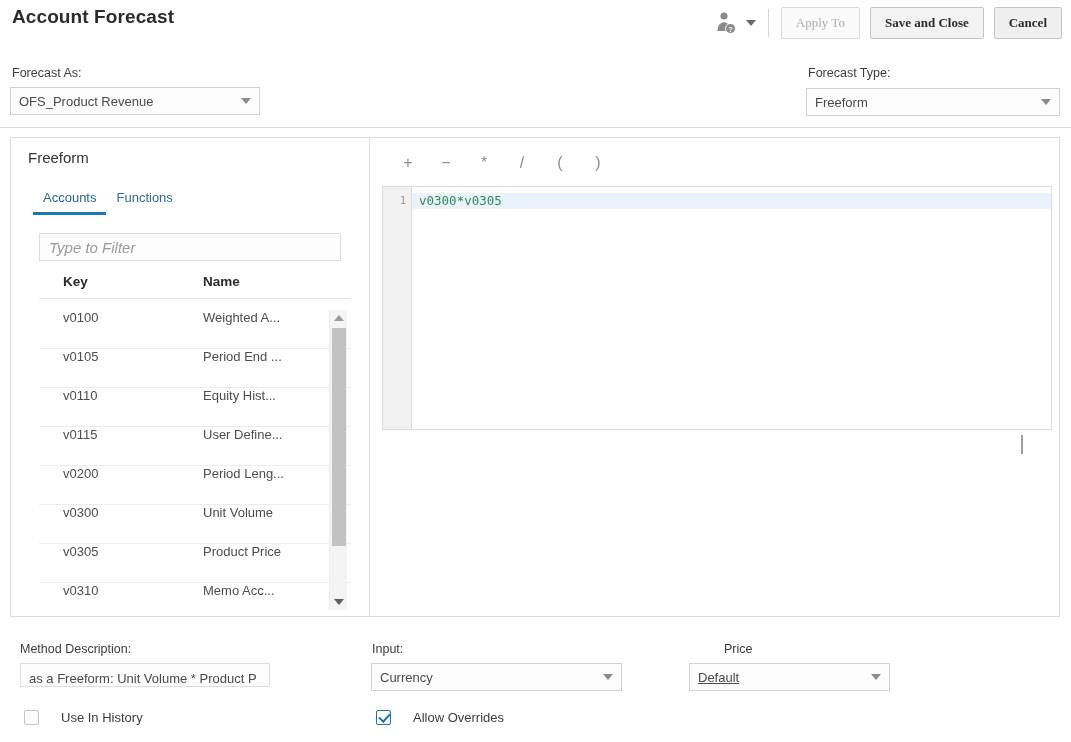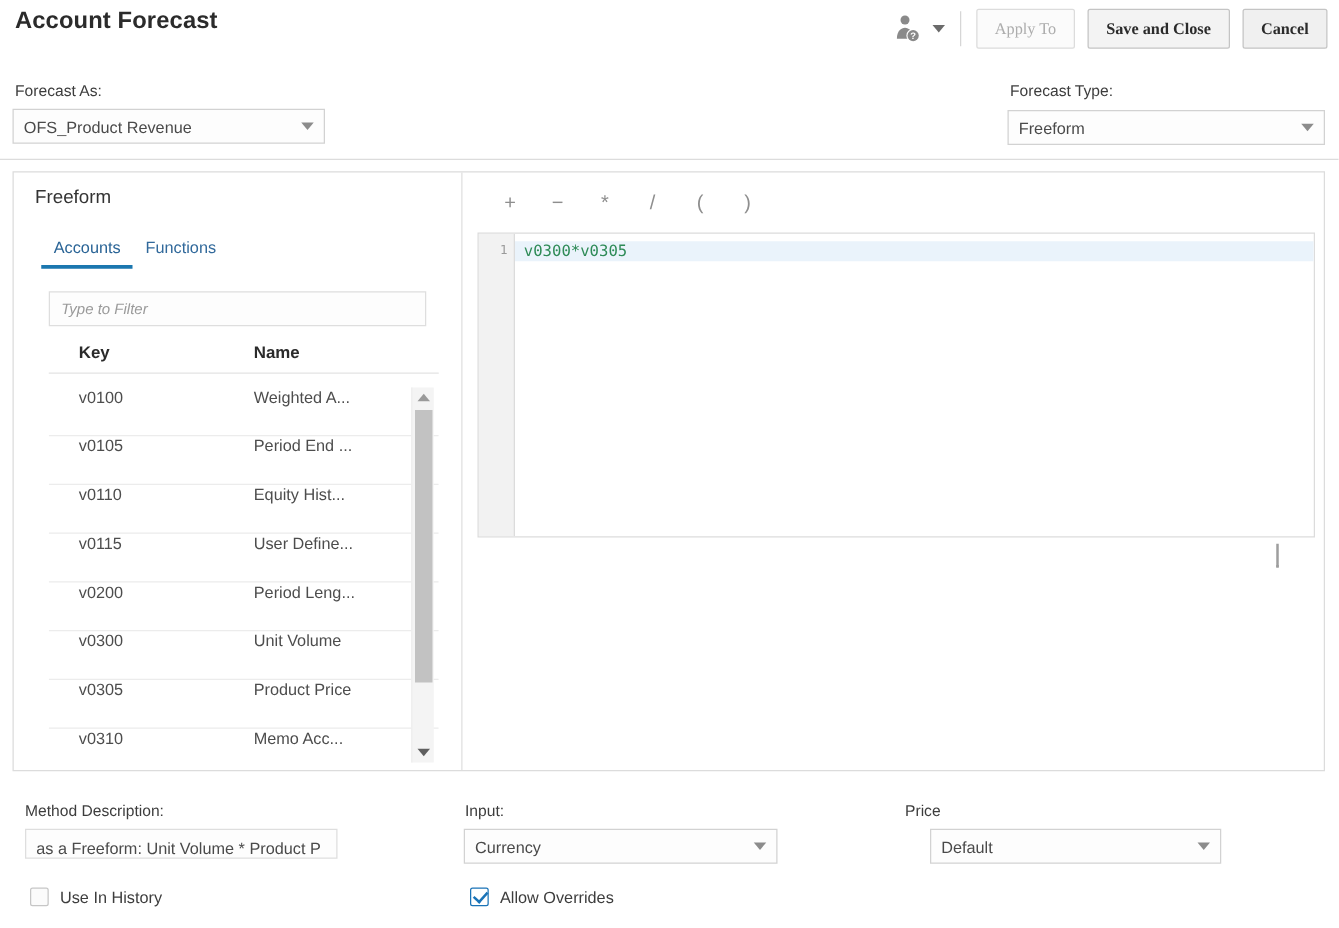--- a/index.html
+++ b/index.html
@@ -95,21 +95,21 @@
     font-size: 13px; color: #31699b; padding: 0 10px 7px 10px;
     cursor: pointer;
   }
   .tab.active { color: #2a6496; border-bottom: 3px solid #1b77af; }
 
   .filter-input {
     position: absolute; left: 28px; top: 95px;
     width: 302px; height: 28px;
     border: 1px solid #dedede; background: #fdfdfd;
     display: flex; align-items: center; padding: 0 9px;
-    font-size: 12px; font-style: italic; color: #9a9a9a;
+    font-size: 15px; font-style: italic; color: #9a9a9a;
   }
 
   
   .tbl-head {
     position: absolute; left: 28px; top: 136px; width: 312px;
     display: flex; border-bottom: 1px solid #e3e3e3;
     padding-bottom: 9px;
   }
   .th { font-size: 13.5px; font-weight: bold; color: #2b2b2b; }
   .th.key { width: 162px; padding-left: 24px; }
@@ -208,21 +208,21 @@
 
   
   .text-input {
     position: absolute; height: 24px;
     border: 1px solid #dedede; background: #fdfdfd;
     display: flex; align-items: flex-end; padding: 0 8px;
     font-size: 13px; color: #4a4a4a; overflow: hidden;
     white-space: nowrap;
   }
   .checkbox-wrap {
-    position: absolute; display: flex; align-items: center; gap: 9px;
+    position: absolute; display: flex; align-items: center; gap: 22px;
     cursor: pointer;
   }
   .cb {
     width: 15px; height: 15px; border: 1px solid #c6c6c6;
     background: #fbfbfb; border-radius: 2px; flex: none;
     position: relative;
   }
   .cb.checked { border-color: #1a73b7; background: #ffffff; }
   .cb.checked::after {
     content: ""; position: absolute;
@@ -363,21 +363,21 @@
     <span>as a Freeform:  Unit Volume * Product P</span>
   </div>
 
   <div class="field-label" style="left:372px; top:642px;">Input:</div>
   <div class="select-box" style="left:371px; top:663px; width:251px;">
     <span class="val">Currency</span>
     <span class="sel-caret"></span>
   </div>
 
   <div class="field-label" style="left:724px; top:642px;">Price</div>
-  <div class="select-box" style="left:744px; top:663px; width:233px;">
+  <div class="select-box" style="left:689px; top:663px; width:201px;text-decoration:underline;">
     <span class="val">Default</span>
     <span class="sel-caret"></span>
   </div>
 
   <div class="checkbox-wrap" style="left:24px; top:710px;">
     <span class="cb"></span>
     <span class="cb-label">Use In History</span>
   </div>
 
   <div class="checkbox-wrap" style="left:376px; top:710px;">

